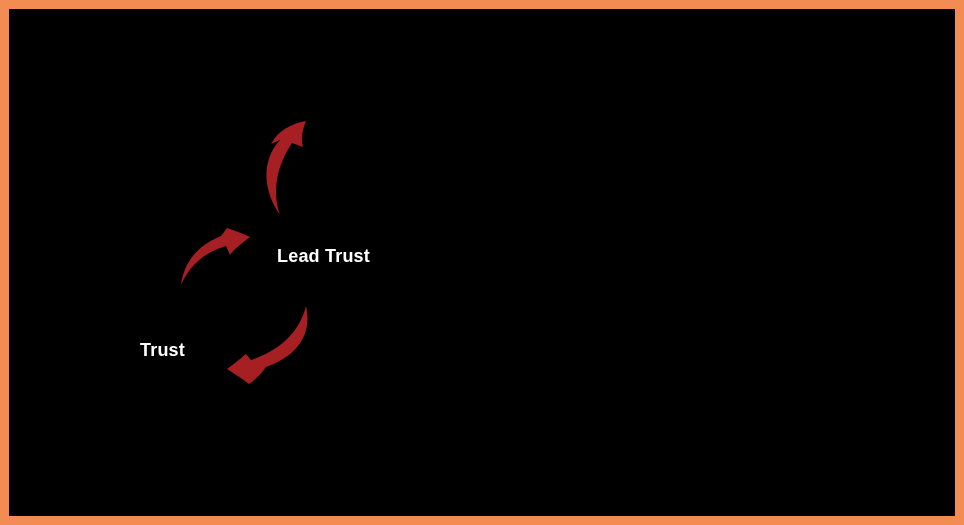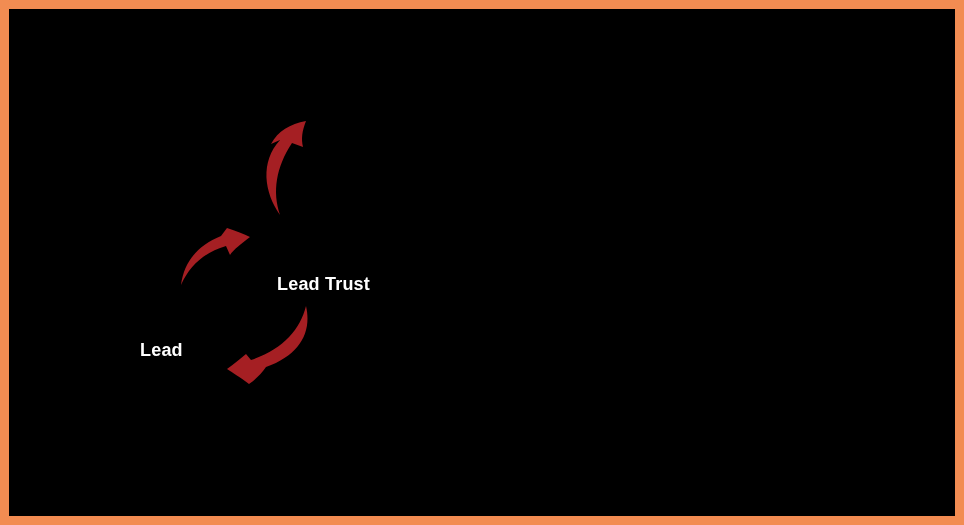--- a/index.html
+++ b/index.html
@@ -28,21 +28,20 @@
     color: #ffffff;
     font-size: 18px;
     font-weight: 700;
     line-height: 20px;
     white-space: nowrap;
     letter-spacing: 0.2px;
   }
   .label-lead-trust {
     left: 277px;
     top: 246px;
-    margin-top: 28px;
   }
   .label-donor {
     left: 140px;
     top: 340px;
   }
 </style>
 </head>
 <body>
 
 <div class="stage">
@@ -71,15 +70,15 @@
              C 312 332, 300 355, 266 367
              C 261 374, 255 380, 249 384
              C 240 377, 233 373, 227 369
              C 234 364, 240 359, 246 354
              L 251 360
              C 283 349, 300 330, 306 306 Z"></path>
   </svg>
 
   <div class="node-label label-lead-trust">Lead Trust</div>
 
-  <div class="node-label label-donor">Lead</div>
+  <div class="node-label label-donor">Trust</div>
 
 </div>
 
 </body></html>

